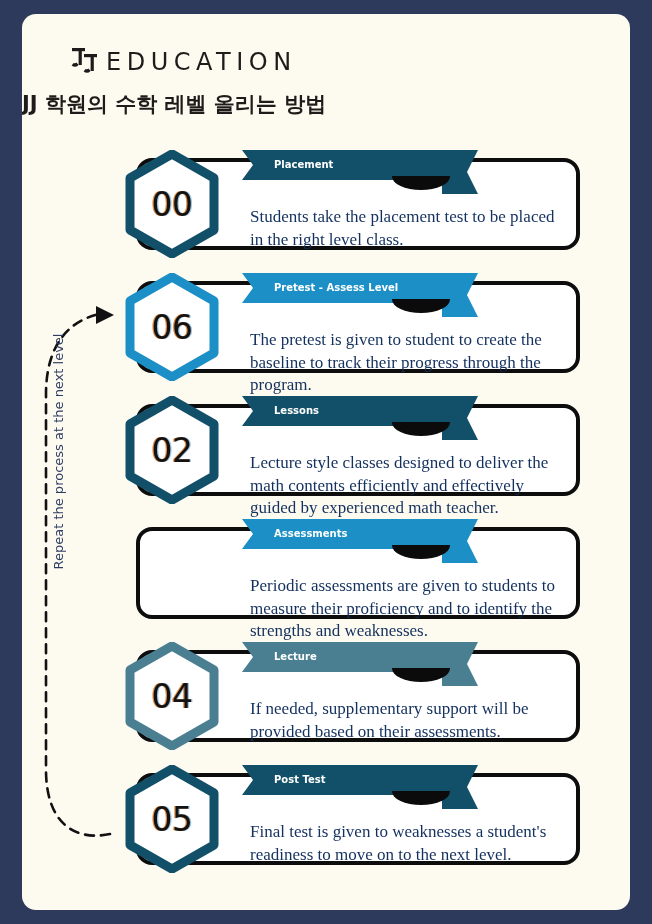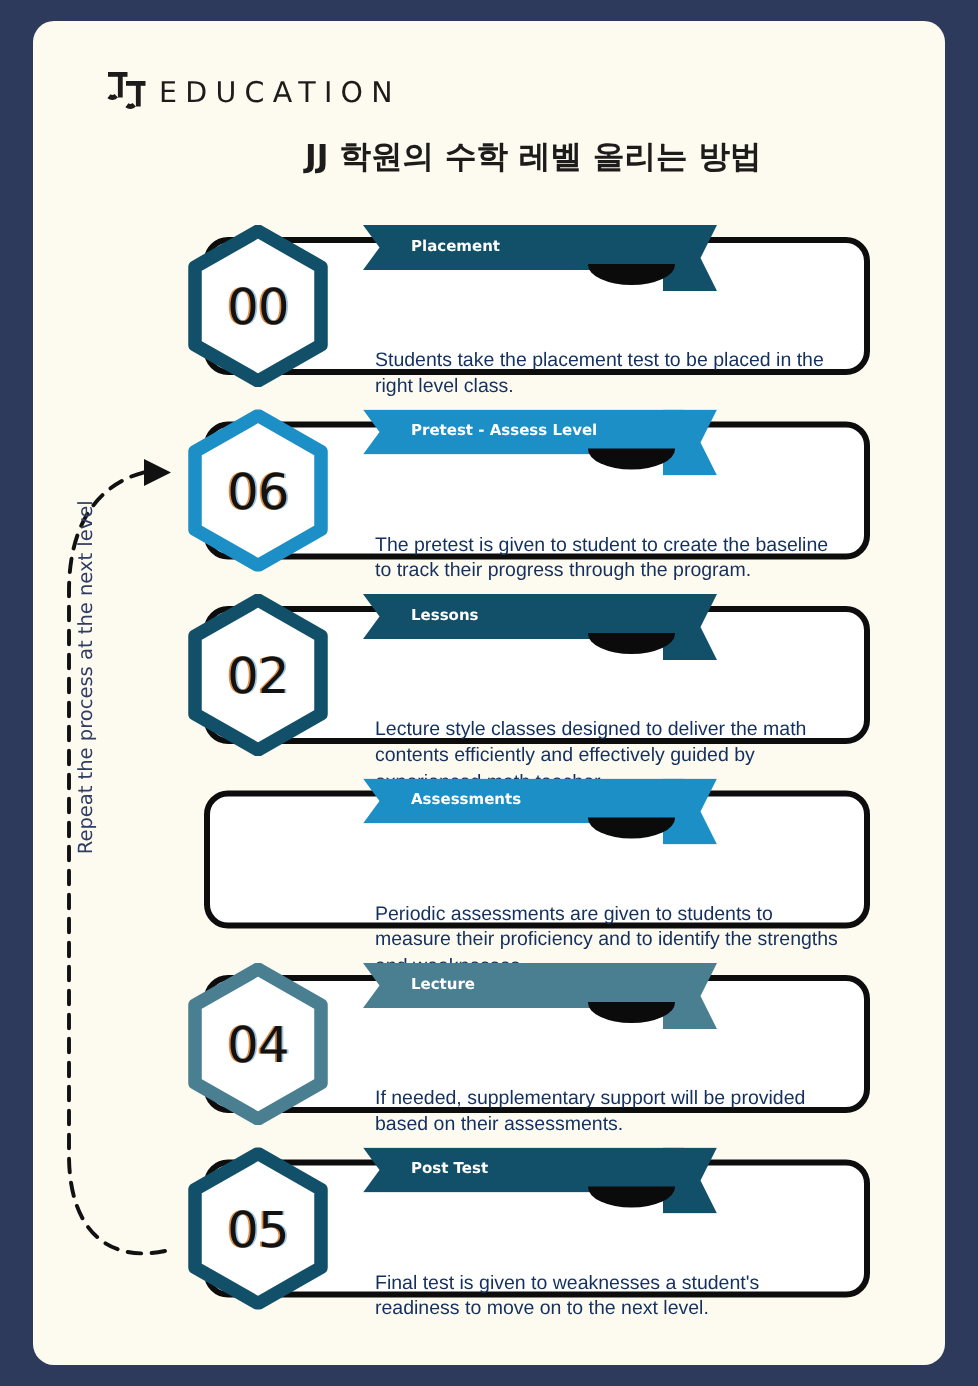--- a/index.html
+++ b/index.html
@@ -42,39 +42,37 @@
     display: flex;
     align-items: center;
   }
   #logo-mark {
     width: 34px;
     height: 34px;
     position: relative;
     flex: 0 0 auto;
   }
   #logo-word {
-    font-size: 19px;
+    font-size: 24px;
     letter-spacing: 5.5px;
     color: #1d1c1a;
     font-weight: 400;
     margin-left: 2px;
     font-family: "DejaVu Sans", "Liberation Sans", sans-serif;
   }
 
   #page-title {
     position: absolute;
     top: 76px;
     left: 0;
     width: 571px;
-    text-align: center;
     font-size: 21px;
     font-weight: bold;
     color: #1d1c1a;
     letter-spacing: 0px;
-    padding-left: 48px;
   }
 
   
   .step {
     position: absolute;
     left: 92px;
     width: 466px;
     height: 108px;
   }
 
@@ -88,25 +86,24 @@
     border: 4px solid #0d0d0d;
     border-radius: 16px;
     box-sizing: border-box;
   }
 
   .card-body {
     position: absolute;
     left: 110px;
     right: 14px;
     top: 44px;
-    font-size: 13px;
+    font-size: 17px;
     line-height: 1.33;
     color: #13305e;
-    font-family: Liberation Sans, sans-serif;
-    margin-top: 25px;
+    font-family: Liberation Serif, serif;
   }
 
   
   .hex-wrap {
     position: absolute;
     left: 10px;
     top: 0;
     width: 96px;
     height: 108px;
     z-index: 5;

